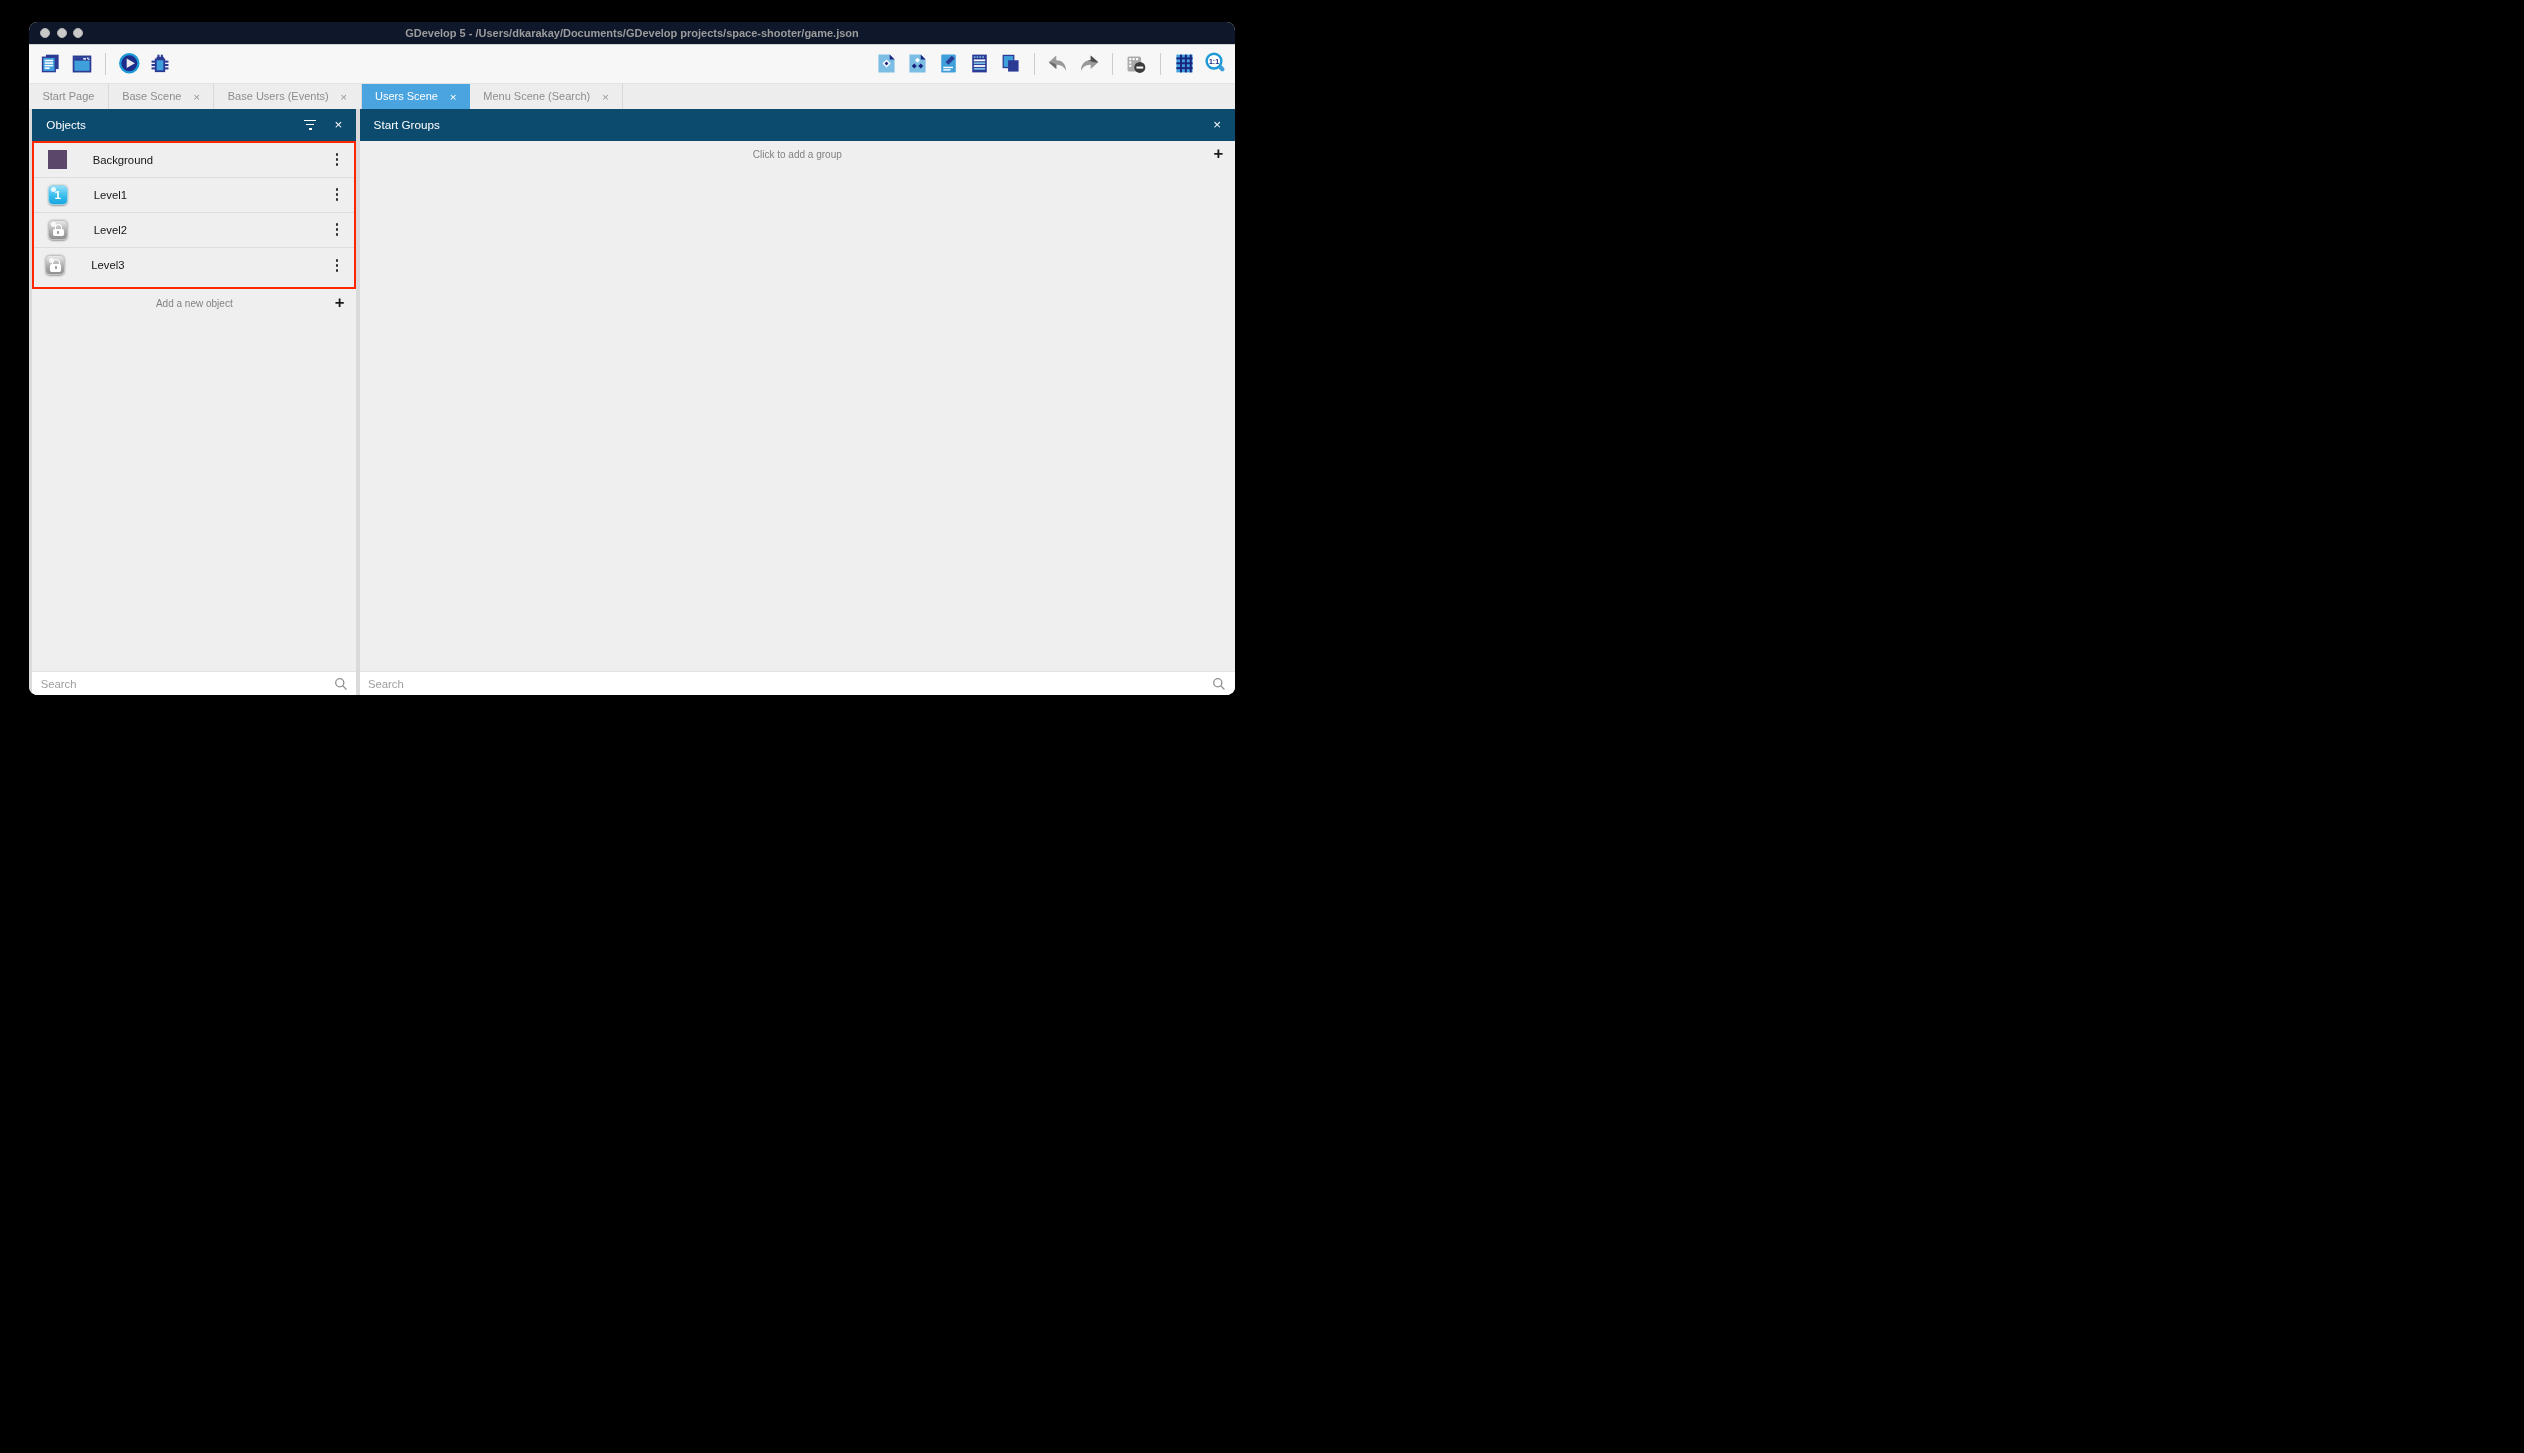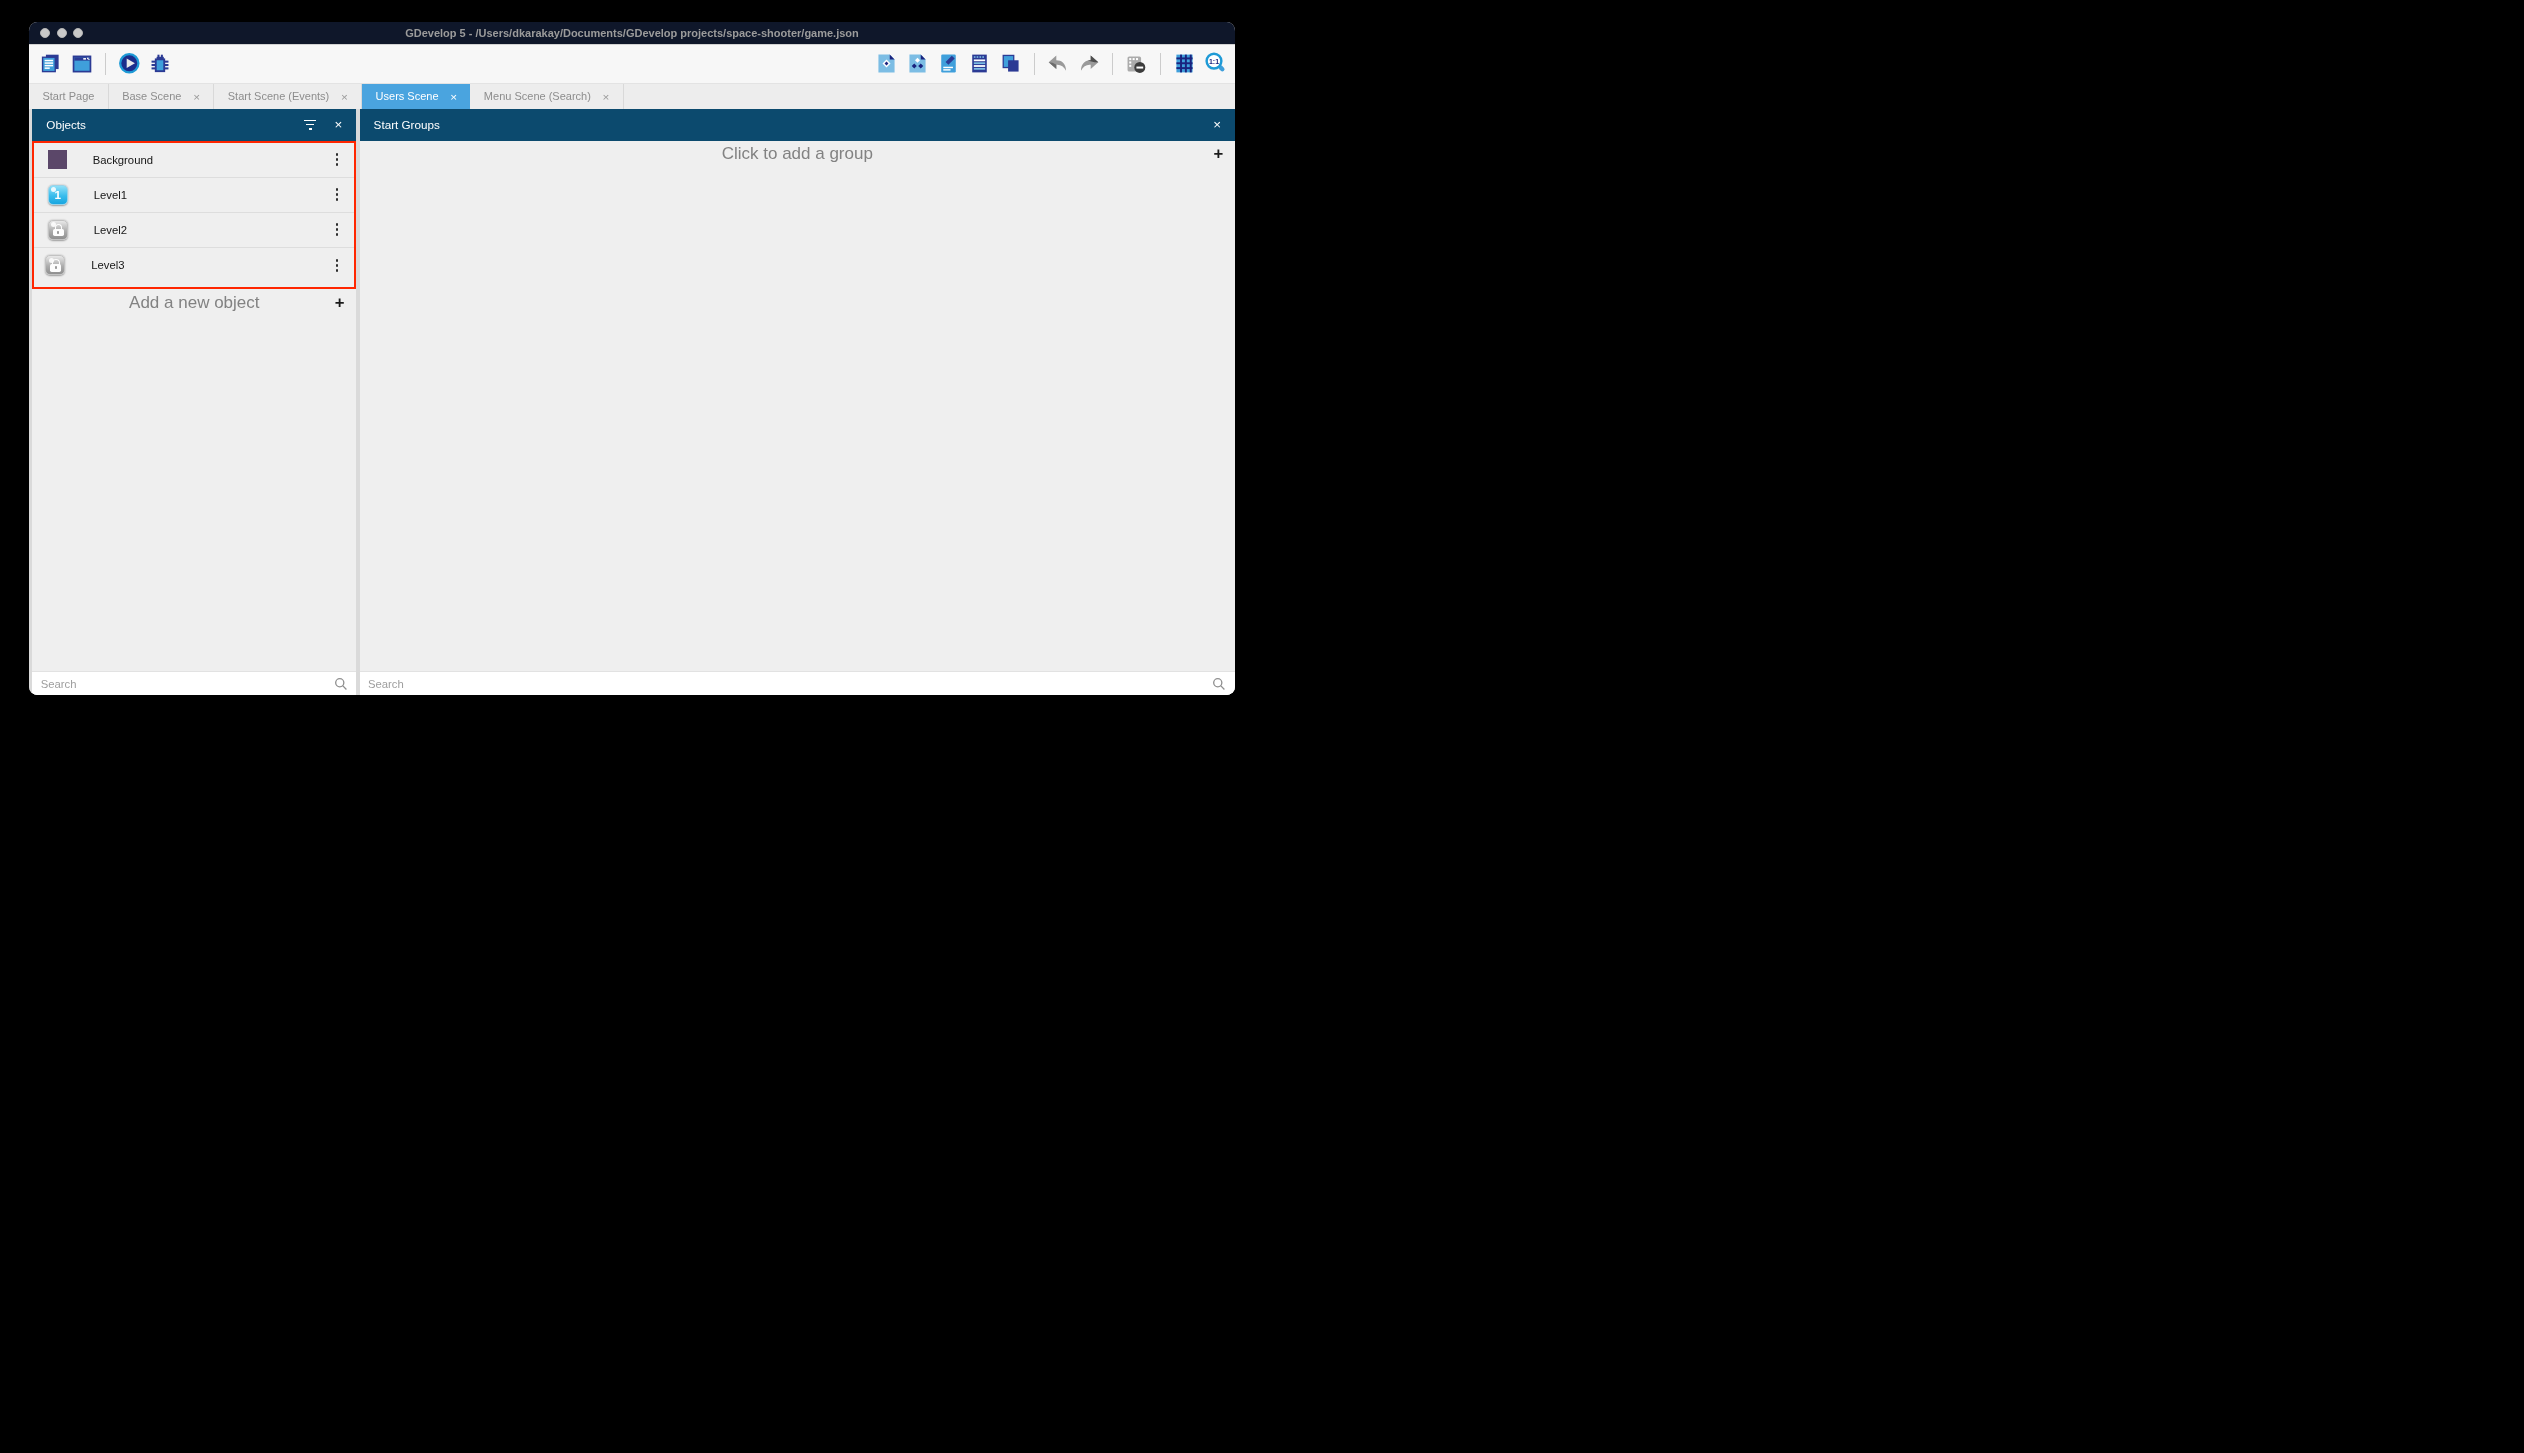--- a/index.html
+++ b/index.html
@@ -109,21 +109,21 @@
   .lock-hole { position:absolute; left:4.6px; top:1.7px; width:1.7px; height:3.3px;
       background:#9B9B9B; border-radius:0.8px; }
   .obj-label { margin-left:26px; font-size:11.3px; color:#161616; }
   .row-spacer { flex:1; }
   .kebab { display:flex; flex-direction:column; gap:2.1px; margin-right:14.2px;
            padding:1.7px; }
   .kebab i { width:2.9px; height:2.9px; border-radius:50%; background:#2B2B2B; }
 
   .add-row { height:28.5px; position:relative; display:flex; align-items:center;
              justify-content:center; flex:none; }
-  .add-label { font-size:17px; color:#828282; }
+  .add-label { font-size:10px; color:#828282; }
   .plus { position:absolute; right:11.7px; top:50%; transform:translateY(-50%);
           font-size:16.7px; font-weight:bold; color:#1A1A1A; line-height:1; }
   .pfill { flex:1; }
   .searchbar { height:25px; background:#FFFFFF; border-top:0.8px solid #E2E2E2;
                display:flex; align-items:center; padding:0 8.4px; flex:none; }
   .searchbar input { flex:1; border:none; outline:none; background:transparent;
                font-size:11.3px; color:#333; font-family:"Liberation Sans",sans-serif; }
   .searchbar input::placeholder { color:#9E9E9E; }
   .groups-add { height:27px; }
 </style>
@@ -284,21 +284,21 @@
 
     <div class="tabbar">
       <div class="tab">
         <span>Start Page</span>
       </div>
       <div class="tab">
         <span>Base Scene</span>
         <span class="tab-close">×</span>
       </div>
       <div class="tab">
-        <span>Start Scene (Events)</span>
+        <span>Base Users (Events)</span>
         <span class="tab-close">×</span>
       </div>
       <div class="tab active">
         <span>Users Scene</span>
         <span class="tab-close">×</span>
       </div>
       <div class="tab">
         <span>Menu Scene (Search)</span>
         <span class="tab-close">×</span>
       </div>

